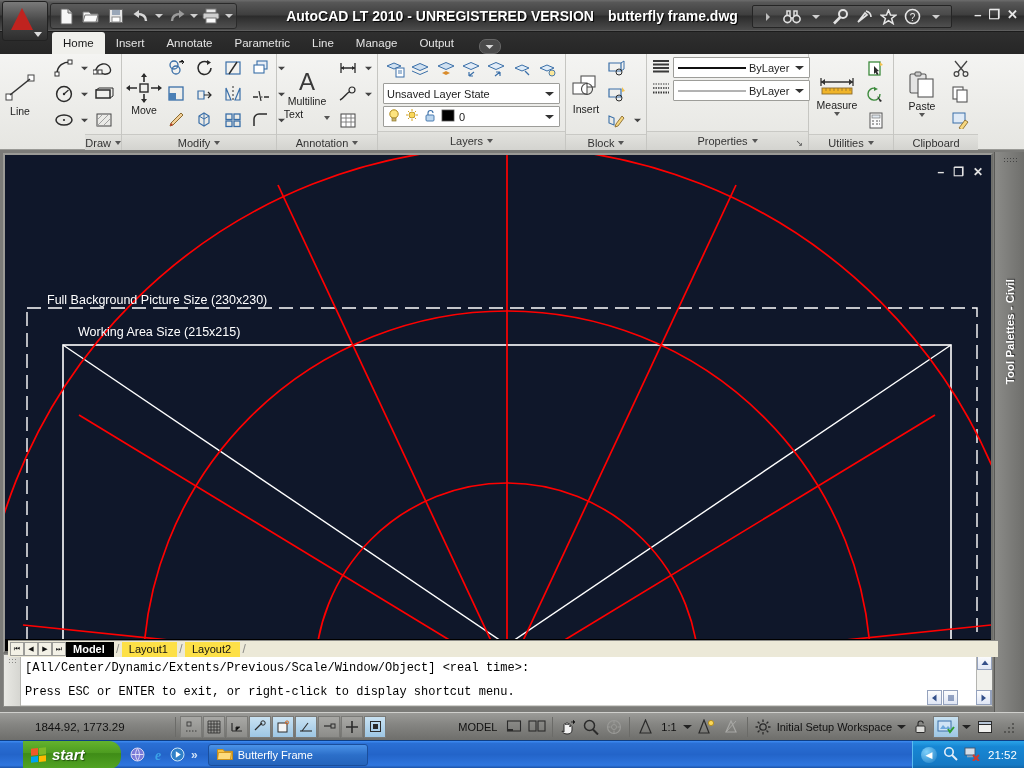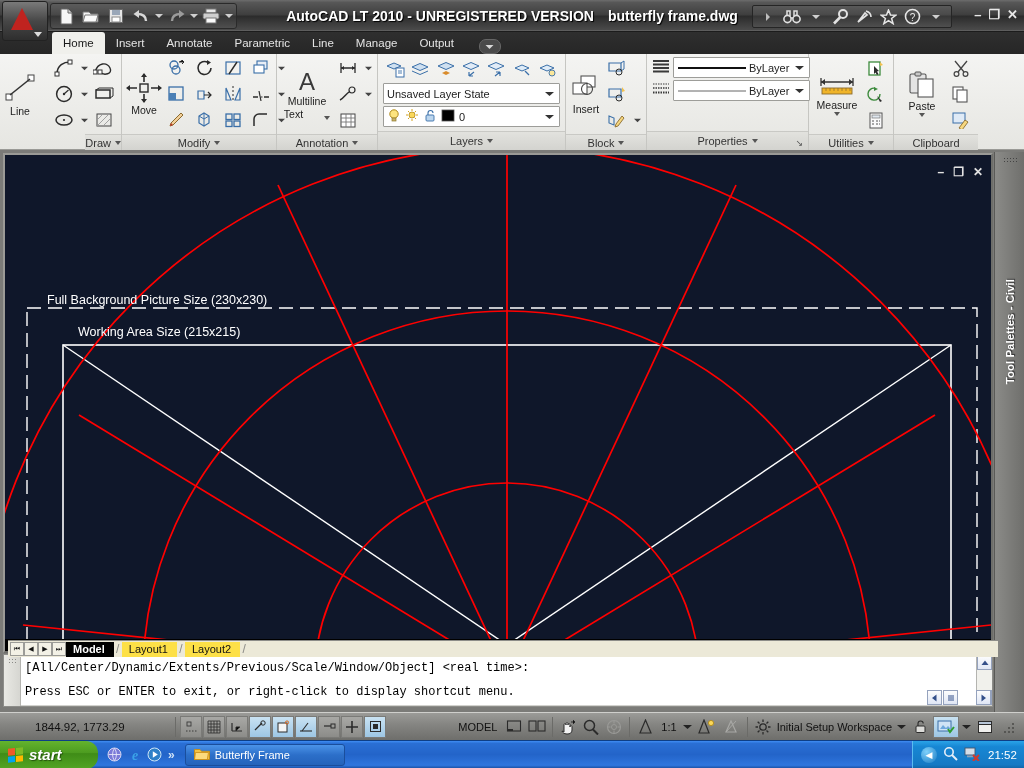--- a/index.html
+++ b/index.html
@@ -186,21 +186,21 @@
   .sbtog.off { background: linear-gradient(to bottom,#a8a8a5,#8c8c89); }
   .sbsep { width:1px;height:20px;background:#6b6b68;margin:0 4px;}
   .sbtext { font-size:11px; color:#111; padding: 0 6px; }
   .sbplain { width:22px;height:22px;display:flex;align-items:center;justify-content:center;}
 
   
   .taskbar {
     position: absolute; left: 0; top: 740px; width: 1024px; height: 28px;
     background: linear-gradient(to bottom,#3f8df5 0%,#2a6fd4 9%,#2364c9 50%,#2f76de 90%,#1c53a8 100%);
     border-top: 1px solid #0e3f86;
-    display:flex; align-items:center;
+    display:flex; align-items:center;padding-left:23px;
   }
   .startbtn {
     width: 98px; height: 28px;
     background: linear-gradient(to bottom,#64b32d 0%,#4d9c20 42%,#3f8c17 45%,#53a524 100%);
     border-top-right-radius: 12px; border-bottom-right-radius: 12px;
     display:flex;align-items:center; gap:6px; padding-left:8px;
     color:#fff; font-size:15px; font-style:italic; font-weight:bold;
     text-shadow: 1px 1px 1px #24520d;
   }
   .flag { width:15px;height:14px; display:grid; grid-template-columns:1fr 1fr; grid-template-rows:1fr 1fr; gap:1px;

